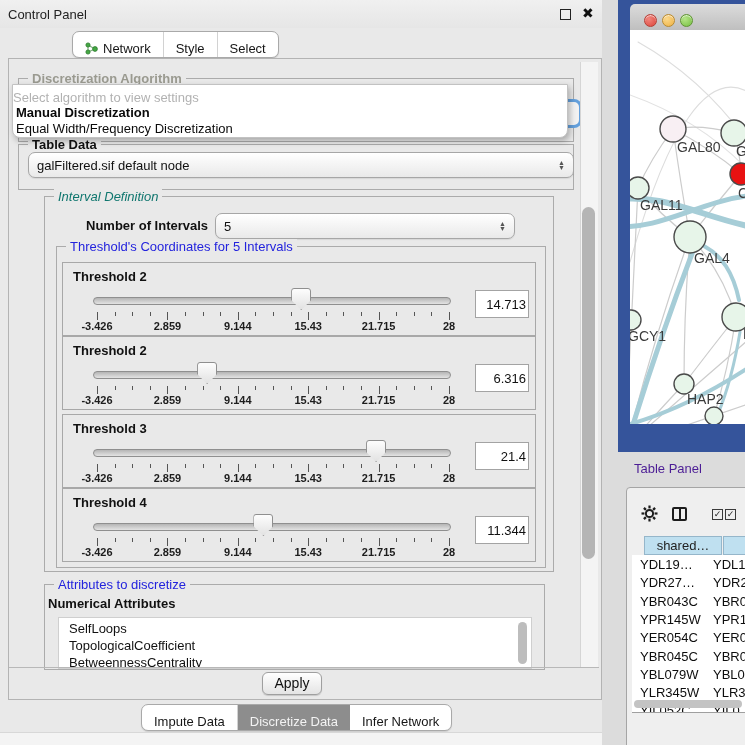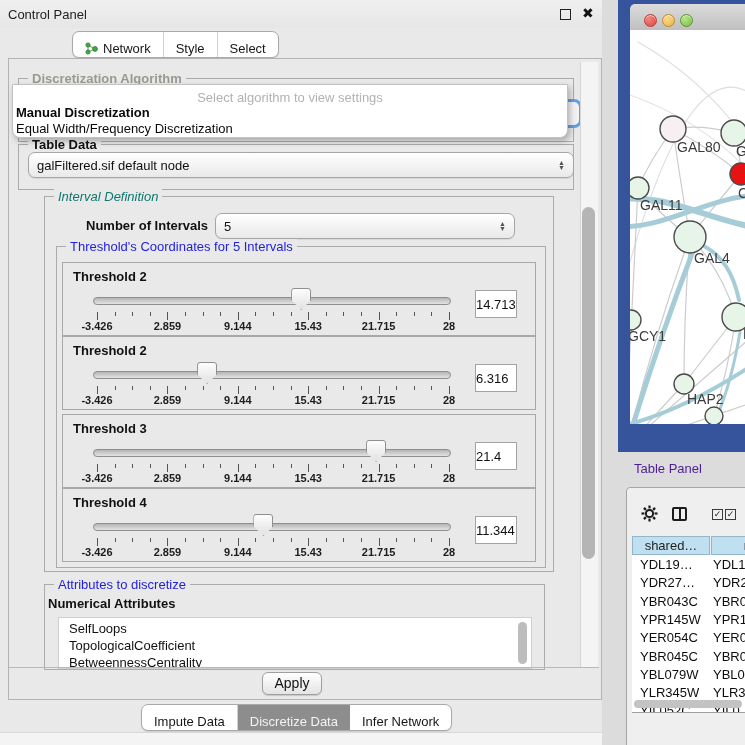--- a/index.html
+++ b/index.html
@@ -44,35 +44,35 @@
   .combo .stepper{margin-left:auto;display:flex;flex-direction:column;line-height:5px;font-size:7px;color:#555;}
   #combo-tabledata{left:28px;top:152px;width:528px;height:24px;}
   #combo-intervals{left:215px;top:213px;width:282px;height:24px;}
   #lbl-numintervals{left:86px;top:218px;font-size:13px;font-weight:bold;color:#111;}
 
   
   #combo-algo-peek{left:536px;top:99px;width:40px;height:23px;border:3px solid #64a0dc;border-radius:8px;background:#f2f2f2;}
 
   
   #algo-popup{left:12px;top:84px;width:554px;height:52px;background:#ffffff;border:1px solid #c2c2c2;border-radius:0 0 8px 8px;box-shadow:2px 3px 6px rgba(0,0,0,.28);}
-  #popup-hint{left:0;top:5px;width:100%;text-align:center;font-size:13px;color:#b2b2b2;}
+  #popup-hint{left:0;top:5px;width:100%;text-align:left;font-size:13px;color:#b2b2b2;}
   .popup-opt{left:3px;font-size:13px;color:#0a0a0a;white-space:nowrap;}
   #popup-opt-0{top:20px;font-weight:bold;}
   #popup-opt-1{top:36px;}
 
   
   .thr-panel{position:absolute;left:62px;width:472px;height:72px;border:1px solid #a8a8a8;background:#e9e9e9;}
   .thr-label{position:absolute;left:10px;top:6px;font-size:13px;font-weight:bold;color:#111;}
   .thr-track{position:absolute;left:30px;top:34px;width:356px;height:6px;border:1px solid #8f8f8f;border-radius:4px;background:linear-gradient(#b5b5b5,#e3e3e3);}
   .thr-thumb{position:absolute;top:25px;width:18px;height:20px;background:linear-gradient(#fdfdfd,#e2e2e2);border:1px solid #8f8f8f;border-radius:3px 3px 0 0;clip-path:polygon(0 0,100% 0,100% 55%,50% 100%,0 55%);}
   .tick{position:absolute;width:1px;background:#555;}
   .tick.minor{top:49px;height:4px;}
   .tick.major{top:49px;height:8px;}
   .tick-lbl{position:absolute;top:57px;font-size:11px;font-weight:bold;color:#1d1d1d;transform:translateX(-50%);white-space:nowrap;}
-  .thr-value{position:absolute;left:412px;top:27px;width:42px;height:28px;background:#ffffff;border:1px solid #a3a3a3;font-size:13px;color:#111;text-align:right;line-height:28px;padding-right:16px;box-sizing:border-box;}
+  .thr-value{position:absolute;left:412px;top:27px;width:54px;height:28px;background:#ffffff;border:1px solid #a3a3a3;font-size:13px;color:#111;text-align:right;line-height:28px;padding-right:2px;box-sizing:border-box;}
 
   
   #lbl-numattr{left:48px;top:596px;font-size:13px;font-weight:bold;color:#111;}
   #attr-list{left:58px;top:617px;width:472px;height:50px;background:#ffffff;border:1px solid #cfcfcf;overflow:hidden;}
   .attr-item{position:absolute;left:10px;font-size:13px;color:#111;white-space:nowrap;}
   #attr-scroll{position:absolute;left:459px;top:4px;width:9px;height:42px;background:#bdbdbd;border-radius:5px;}
 
   #apply-btn{left:262px;top:672px;width:58px;height:21px;background:linear-gradient(#ffffff,#e4e4e4);border:1px solid #9f9f9f;border-radius:6px;font-size:14px;color:#111;text-align:center;line-height:21px;box-shadow:0 1px 1px rgba(0,0,0,.15);}
 
   
@@ -92,21 +92,21 @@
   #net-canvas{left:630px;top:30px;width:115px;height:394px;background:#ffffff;overflow:hidden;}
 
   #table-panel-title{left:634px;top:461px;font-size:13px;color:#4c1d95;}
   #table-inner{left:626px;top:487px;width:119px;height:258px;background:#efefef;border:1px solid #a5a5a5;border-radius:4px 0 0 0;}
   .tb-icon{position:absolute;top:505px;}
   #icon-cols{left:672px;top:507px;width:15px;height:14px;border:2px solid #1c1c1c;border-radius:2px;box-sizing:border-box;}
   #icon-cols::after{content:"";position:absolute;left:5px;top:0;width:2px;height:10px;background:#1c1c1c;}
   .chk{position:absolute;top:509px;width:9px;height:9px;border:1.4px solid #3a3a3a;font-size:9px;line-height:8px;color:#222;text-align:center;}
   #chk1{left:712px;}
   #chk2{left:725px;}
-  .th-cell{position:absolute;top:536px;height:19px;background:#bfe0f0;border:1px solid #95b6ca;box-sizing:border-box;font-size:13px;color:#222;text-align:center;line-height:18px;overflow:hidden;}
+  .th-cell{position:absolute;top:536px;height:19px;background:#bfe0f0;border:1px solid #95b6ca;box-sizing:border-box;font-size:13px;color:#222;text-align:center;line-height:18px;overflow:hidden;margin-left:12px;}
   #th-1{left:632px;width:78px;}
   #th-2{left:711px;width:80px;}
   #table-body{left:632px;top:555px;width:113px;height:157px;background:#ffffff;overflow:hidden;}
   .td-row{position:absolute;left:0;width:200px;height:18px;font-size:13px;color:#0d0d0d;white-space:nowrap;}
   .td-c1{position:absolute;left:8px;}
   .td-c2{position:absolute;left:81px;}
   #h-scroll{left:634px;top:700px;width:108px;height:8px;background:#c3c3c3;border-radius:4px;}
   #table-bottom-line{left:632px;top:712px;width:113px;height:1px;background:#9f9f9f;}
 
   svg text{font-family:"Liberation Sans","DejaVu Sans",sans-serif;}

